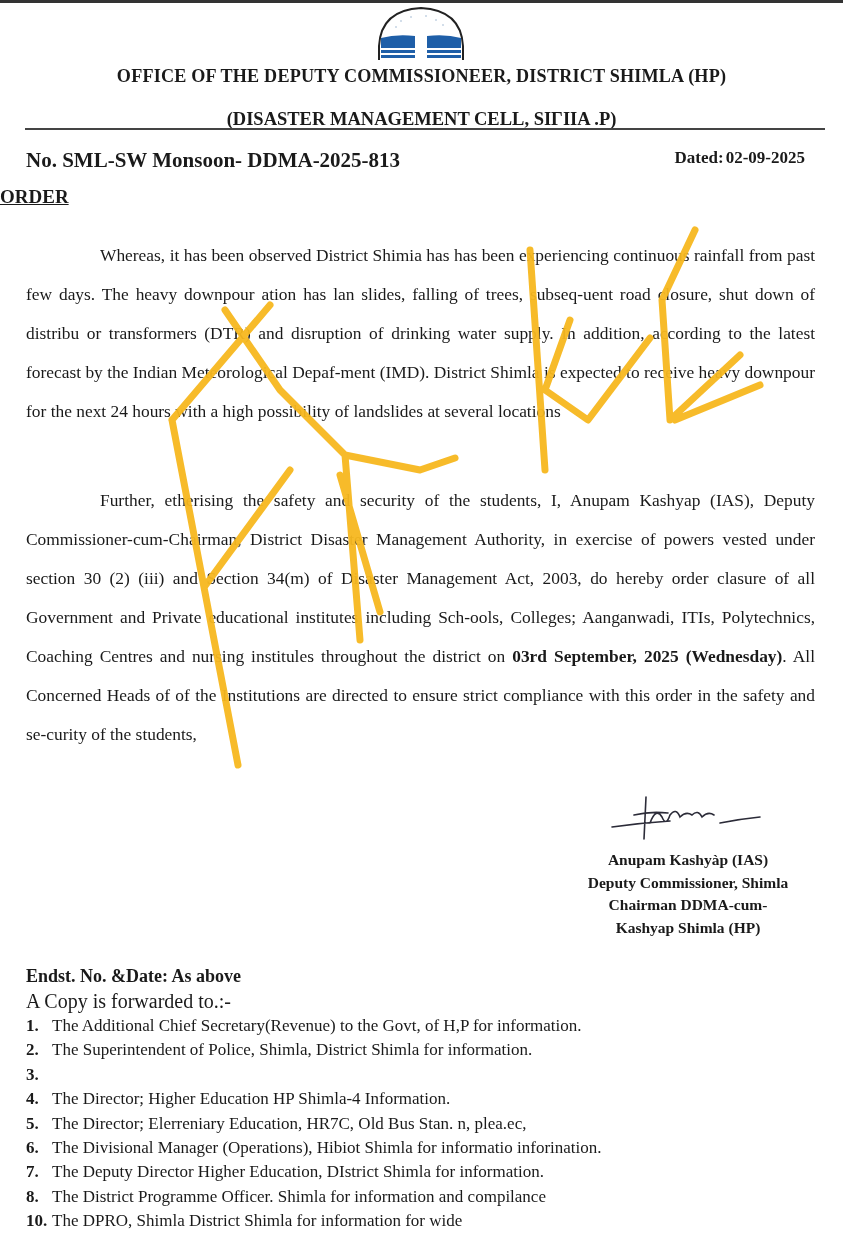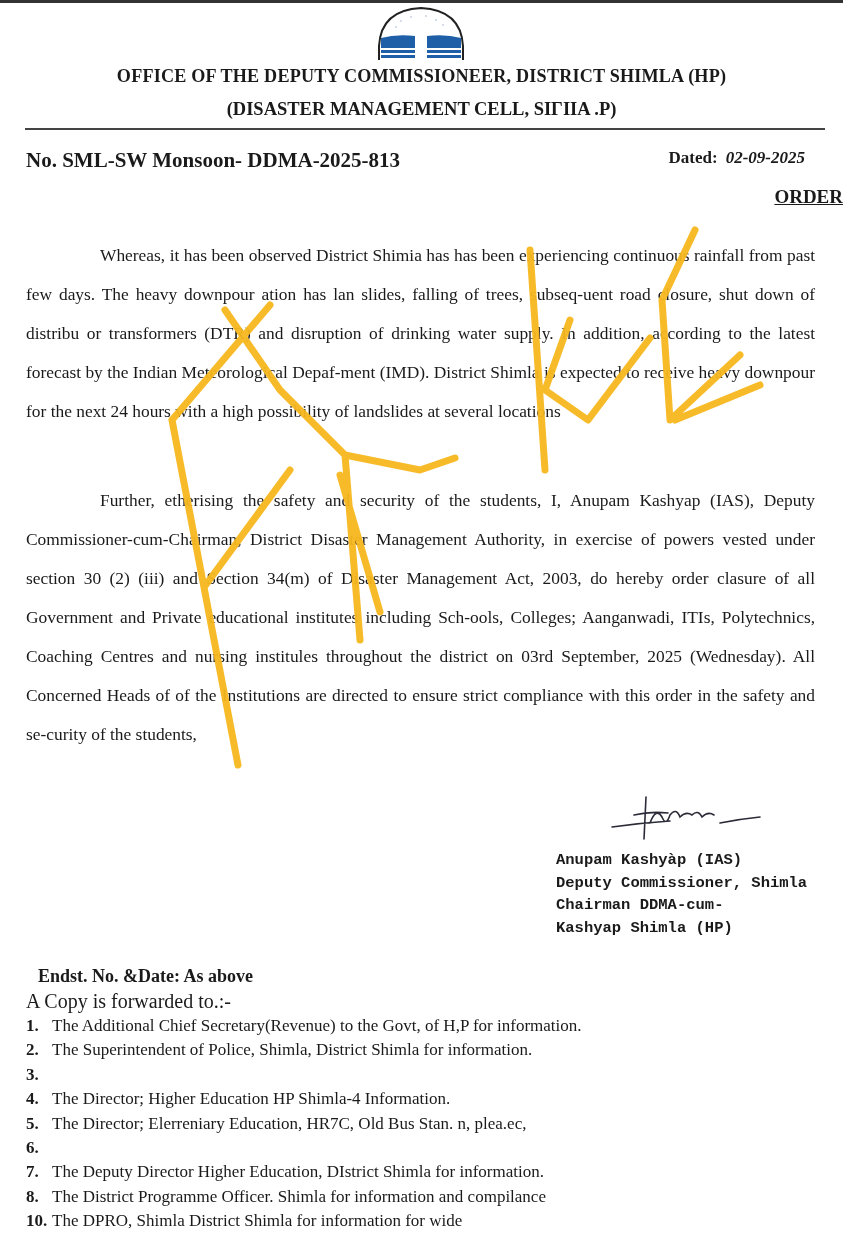--- a/index.html
+++ b/index.html
@@ -7,46 +7,46 @@
     width: 843px; height: 1254px; position: relative; overflow: hidden;
     font-family: "Liberation Serif", serif; color: #1a1a1a;
   }
   .top-rule { position: absolute; left: 0; top: 0; width: 843px; height: 3px; background: #333; }
   .logo { position: absolute; left: 371px; top: 6px; width: 100px; height: 56px; }
   .head1 {
     position: absolute; left: 0; top: 66px; width: 843px; text-align: center;
     font-weight: bold; font-size: 18.5px; letter-spacing: 0.2px; transform: scaleX(0.98);
   }
   .head2 {
-    position: absolute; left: 0; top: 99px; width: 843px; text-align: center;
+    position: absolute; left: 0; top: 109px; width: 843px; text-align: center;
     font-weight: bold; font-size: 18.5px;
   }
   .rule {
     position: absolute; left: 25px; top: 128px; width: 800px; height: 2px; background: #444;
   }
   .ref-no { position: absolute; left: 26px; top: 148px; font-weight: bold; font-size: 21px; }
   .dated { position: absolute; right: 38px; top: 148px; font-weight: bold; font-size: 17px; }
-  .dated span { margin-left: 8px; font-style: italic; }
+  .dated span { margin-left: 2px; }
   .title {
-    position: absolute; left: 0; top: 186px; width: 843px; text-align: right;
+    position: absolute; left: 0; top: 186px; width: 843px; text-align: left;
     font-weight: bold; font-size: 19px; text-decoration: underline;
   }
   .para {
     position: absolute; left: 26px; width: 789px; font-size: 17.4px;
     line-height: 39px; text-align: justify; text-indent: 74px;
   }
   .p1 { top: 219px; }
   .p2 { top: 464px; }
-  .p2 b { font-weight: normal; }
+  .p2 b { font-weight: bold; }
   .signature { position: absolute; left: 610px; top: 793px; width: 160px; height: 50px; }
   .sig-block {
-    position: absolute; left: 556px; top: 849px; width: 264px; text-align: left;
-    font-family: Liberation Mono, monospace; font-weight: bold; font-size: 15.5px; line-height: 22.5px;
+    position: absolute; left: 556px; top: 849px; width: 264px; text-align: center;
+    font-family: Liberation Serif, serif; font-weight: bold; font-size: 15.5px; line-height: 22.5px;
   }
-  .endst { position: absolute; left: 26px; top: 966px; font-weight: bold; font-size: 18px; margin-left: 12px; }
+  .endst { position: absolute; left: 26px; top: 966px; font-weight: bold; font-size: 18px; }
   .copy-intro { position: absolute; left: 26px; top: 990px; font-size: 20px; }
   .copy-list {
     position: absolute; left: 26px; top: 1014px; width: 800px; margin: 0; padding: 0;
     list-style: none; font-size: 17px; line-height: 24.4px;
   }
   .copy-list li { display: flex; white-space: nowrap; }
   .copy-list .num { font-weight: bold; width: 26px; flex: none; }
   .fake-overlay { position: absolute; left: 0; top: 0; width: 843px; height: 1254px; pointer-events: none; }
 </style>
 </head>
@@ -117,20 +117,21 @@
   <li>
       <span class="num">4.</span>
       <span>The Director; Higher Education HP Shimla-4 Information.</span>
     </li>
   <li>
       <span class="num">5.</span>
       <span>The Director; Elerreniary Education, HR7C, Old Bus Stan. n, plea.ec,</span>
     </li>
   <li>
       <span class="num">6.</span>
+      <span>The Divisional Manager (Operations), Hibiot Shimla for informatio inforination.</span>
     </li>
   <li>
       <span class="num">7.</span>
       <span>The Deputy Director Higher Education, DIstrict Shimla for information.</span>
     </li>
   <li>
       <span class="num">8.</span>
       <span>The District Programme Officer. Shimla for information and compilance</span>
     </li>
   <li>

